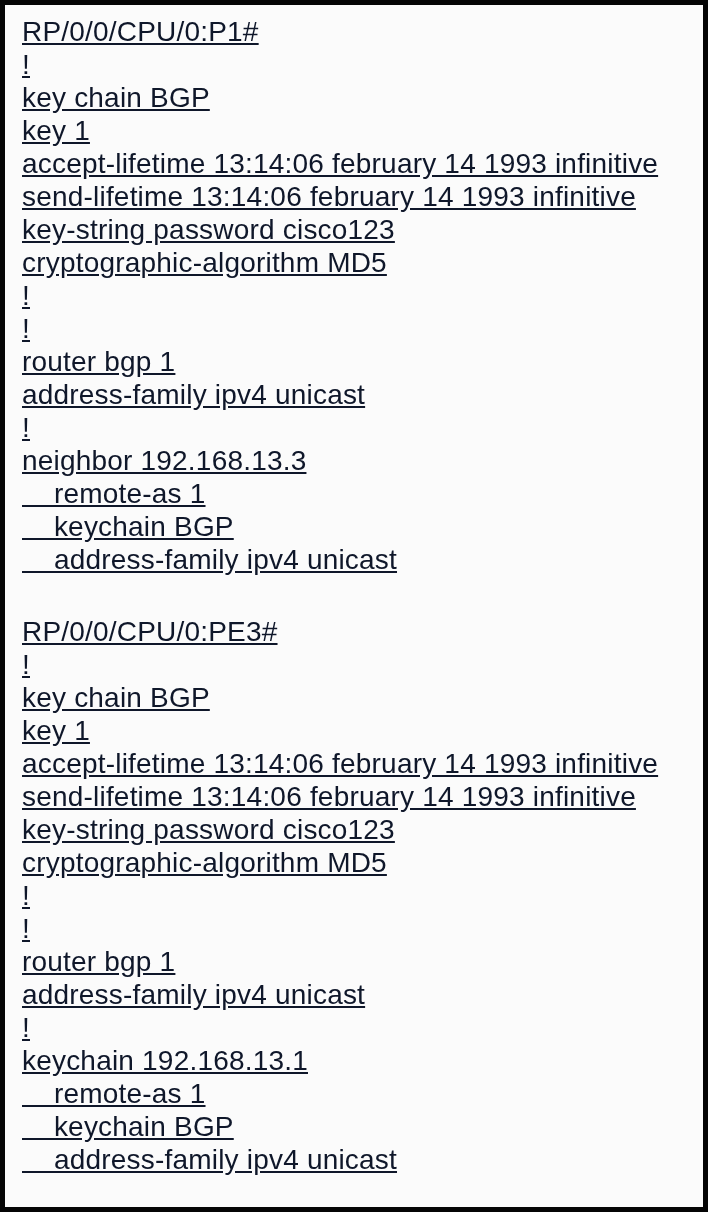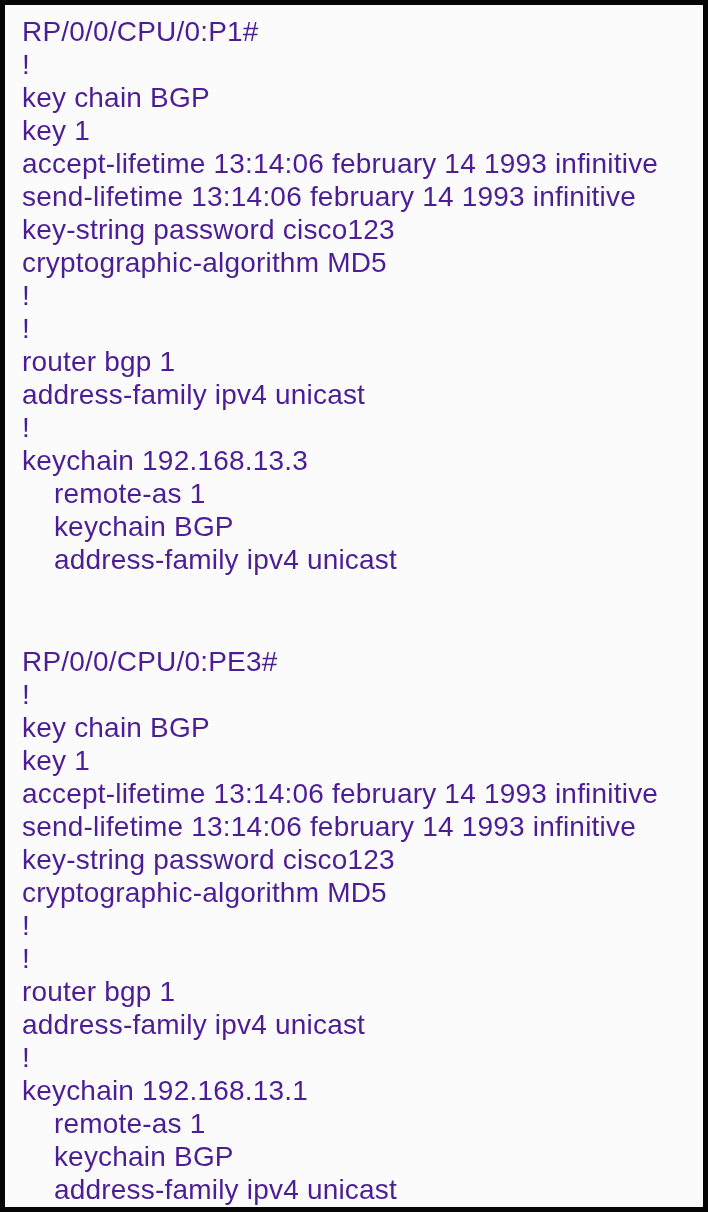--- a/index.html
+++ b/index.html
@@ -12,27 +12,28 @@
   }
   .screen {
     width: 708px;
     height: 1212px;
     background: #fbfbfb;
     border: 5px solid #050505;
     padding: 10px 4px 0 17px;
     overflow: hidden;
   }
   .config-block { display: block; }
-  .block-gap { margin-top: 69px; }
+  .block-gap { margin-top: 39px; }
   .line {
     white-space: pre;
     font-size: 28px;
     line-height: 33px;
     letter-spacing: 0.2px;
-    color: #4c1d95;
+    color: #0f172a;
+    text-decoration: underline;
   }
 </style>
 </head>
 <body>
 
 <div class="screen">
 
   <section class="config-block">
     <div class="line">RP/0/0/CPU/0:P1#</div>
     <div class="line">!</div>
@@ -40,21 +41,21 @@
     <div class="line">key 1</div>
     <div class="line">accept-lifetime 13:14:06 february 14 1993 infinitive</div>
     <div class="line">send-lifetime 13:14:06 february 14 1993 infinitive</div>
     <div class="line">key-string password cisco123</div>
     <div class="line">cryptographic-algorithm MD5</div>
     <div class="line">!</div>
     <div class="line">!</div>
     <div class="line">router bgp 1</div>
     <div class="line">address-family ipv4 unicast</div>
     <div class="line">!</div>
-    <div class="line">keychain 192.168.13.3</div>
+    <div class="line">neighbor 192.168.13.3</div>
     <div class="line">    remote-as 1</div>
     <div class="line">    keychain BGP</div>
     <div class="line">    address-family ipv4 unicast</div>
   </section>
 
   <section class="config-block block-gap">
     <div class="line">RP/0/0/CPU/0:PE3#</div>
     <div class="line">!</div>
     <div class="line">key chain BGP</div>
     <div class="line">key 1</div>

